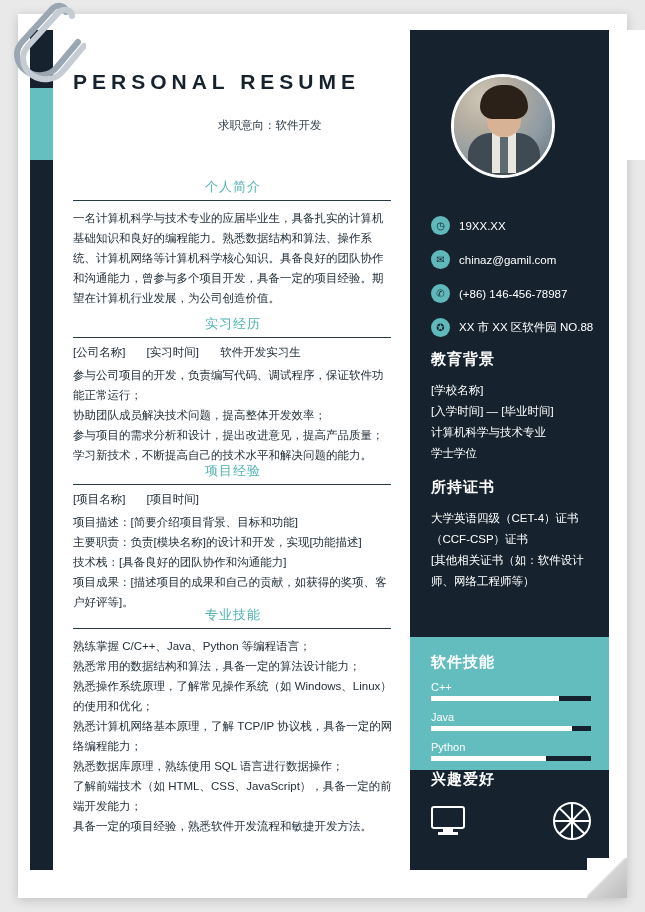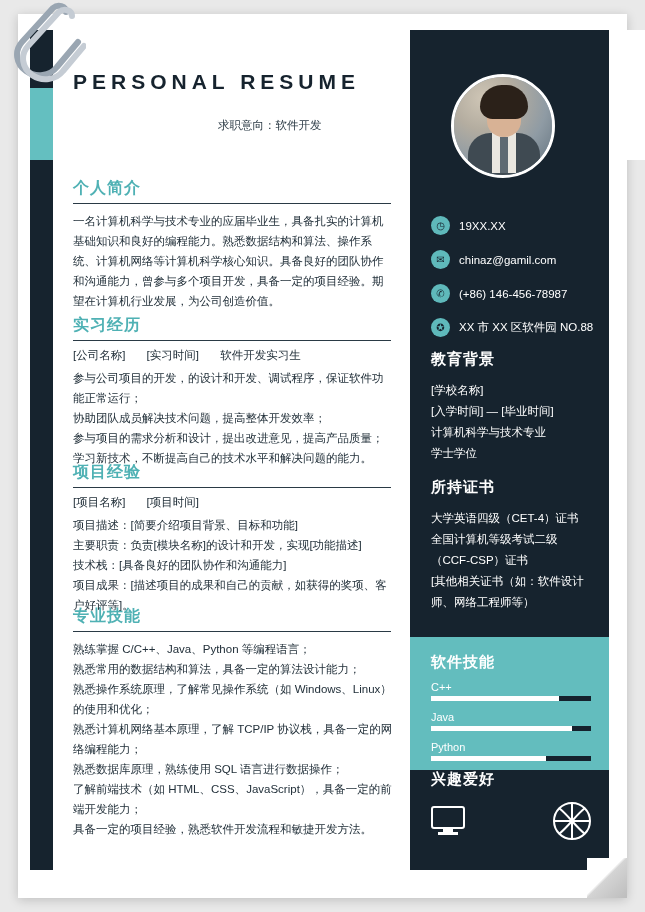--- a/index.html
+++ b/index.html
@@ -207,25 +207,26 @@
     width: 175px;
   }
 
   
   .sec {
     position: absolute;
     left: 20px;
     width: 320px;
   }
   .sec-title {
-    font-size: 16px;
-    font-weight: bold;
+    font-size: 13px;
+    font-weight: normal;
     color: #4fb1b4;
     letter-spacing: 1px;
     margin-bottom: 4px;
+    text-align: center;
   }
   .sec-rule {
     height: 1px;
     background: #2a3a45;
     width: 318px;
     margin-bottom: 7px;
   }
   .sec-body {
     font-size: 11.5px;
     line-height: 20px;
@@ -297,21 +298,20 @@
       <div class="r-list" style="left:21px;top:350px;">
         <div>[学校名称]</div>
         <div>[入学时间] — [毕业时间]</div>
         <div>计算机科学与技术专业</div>
         <div>学士学位</div>
       </div>
 
       <div class="r-head" style="left:21px;top:448px;"><span>所持证书</span></div>
       <div class="r-list" style="left:21px;top:478px;">
         <div>大学英语四级（CET-4）证书</div>
-        <div>全国计算机等级考试二级</div>
         <div>（CCF-CSP）证书</div>
         <div>[其他相关证书（如：软件设计</div>
         <div>师、网络工程师等）</div>
       </div>
 
       <div class="r-head" style="left:21px;top:740px;"><span>兴趣爱好</span></div>
       <div style="position:absolute;left:21px;top:772px;width:160px;display:flex;justify-content:space-between;align-items:center;">
         <svg width="34" height="30" viewBox="0 0 34 30">
           <rect x="1" y="1" width="32" height="21" rx="2" fill="none" stroke="#ffffff" stroke-width="2"></rect>
           <rect x="12" y="23" width="10" height="3" fill="#ffffff"></rect>
@@ -368,21 +368,21 @@
     </div>
 
     <div class="sec" style="top:285px;">
       <div class="sec-title">实习经历</div>
       <div class="sec-rule"></div>
       <div class="meta-row">
         <span>[公司名称]</span>
         <span>[实习时间]</span>
         <span>软件开发实习生</span>
       </div>
-      <div class="sec-body">参与公司项目的开发，的设计和开发、调试程序，保证软件功能正常运行；</div>
+      <div class="sec-body">参与公司项目的开发，负责编写代码、调试程序，保证软件功能正常运行；</div>
       <div class="sec-body">协助团队成员解决技术问题，提高整体开发效率；</div>
       <div class="sec-body">参与项目的需求分析和设计，提出改进意见，提高产品质量；</div>
       <div class="sec-body">学习新技术，不断提高自己的技术水平和解决问题的能力。</div>
     </div>
 
     <div class="sec" style="top:432px;">
       <div class="sec-title">项目经验</div>
       <div class="sec-rule"></div>
       <div class="meta-row">
         <span>[项目名称]</span>

